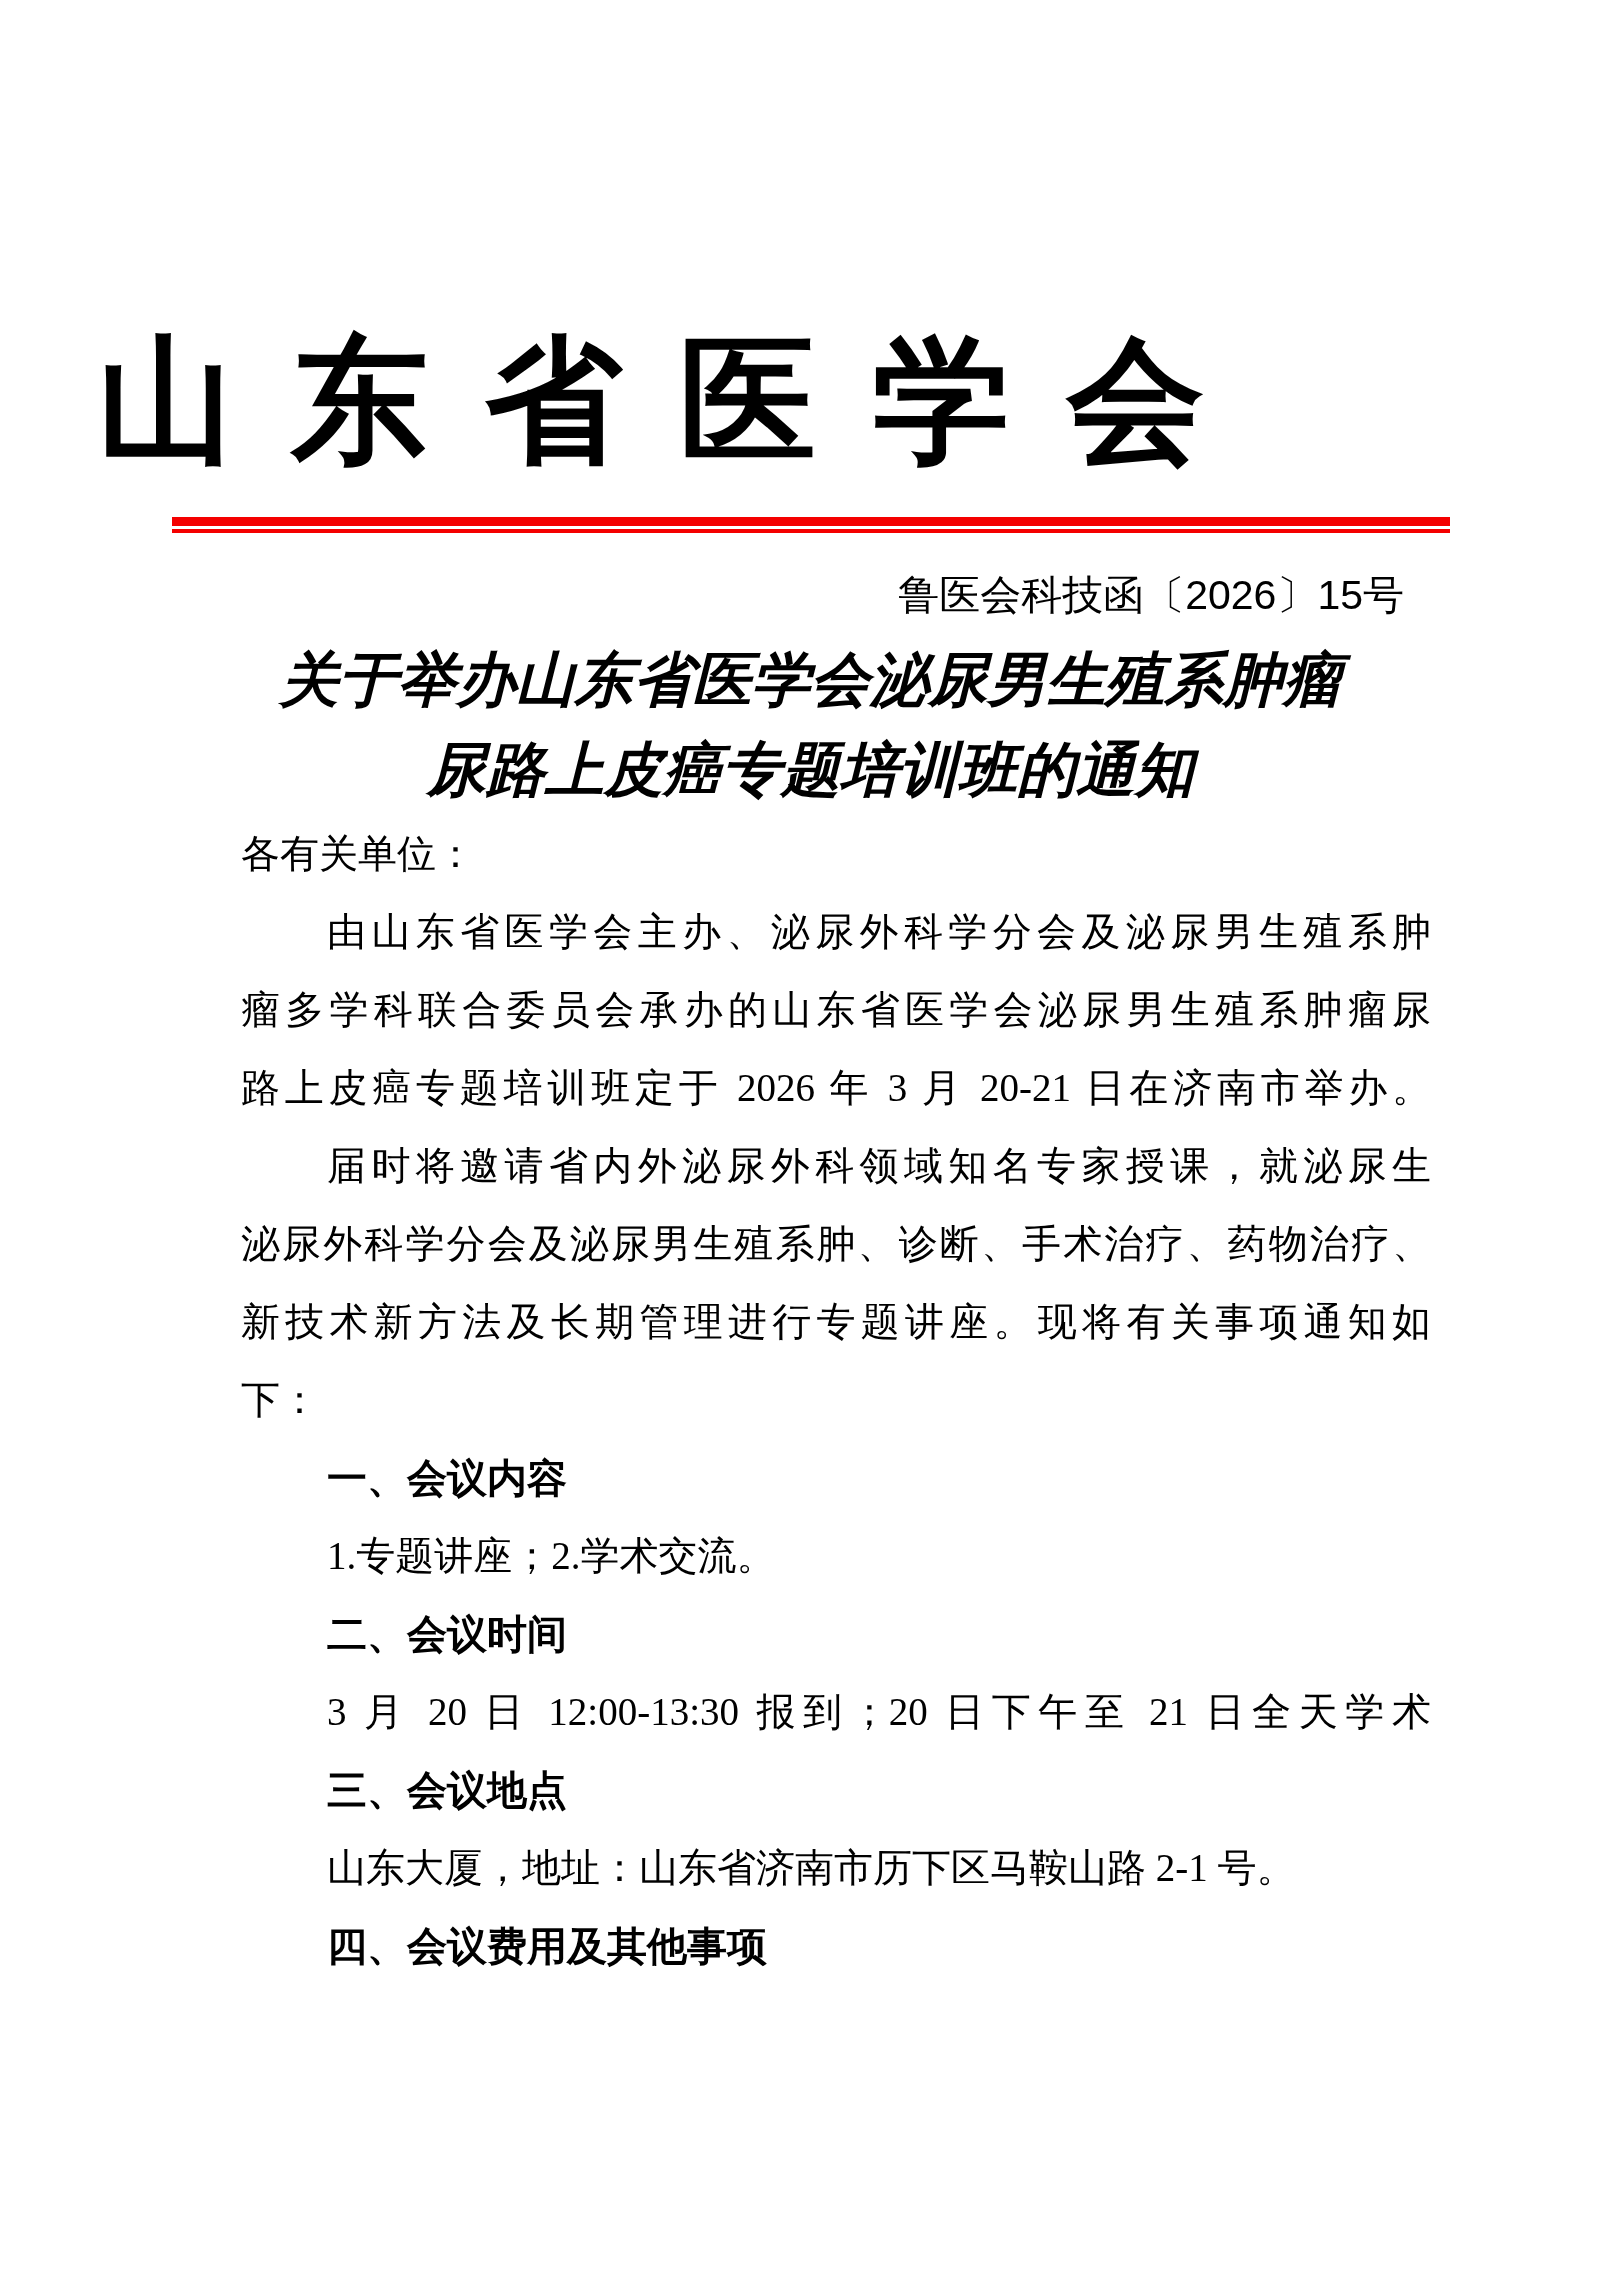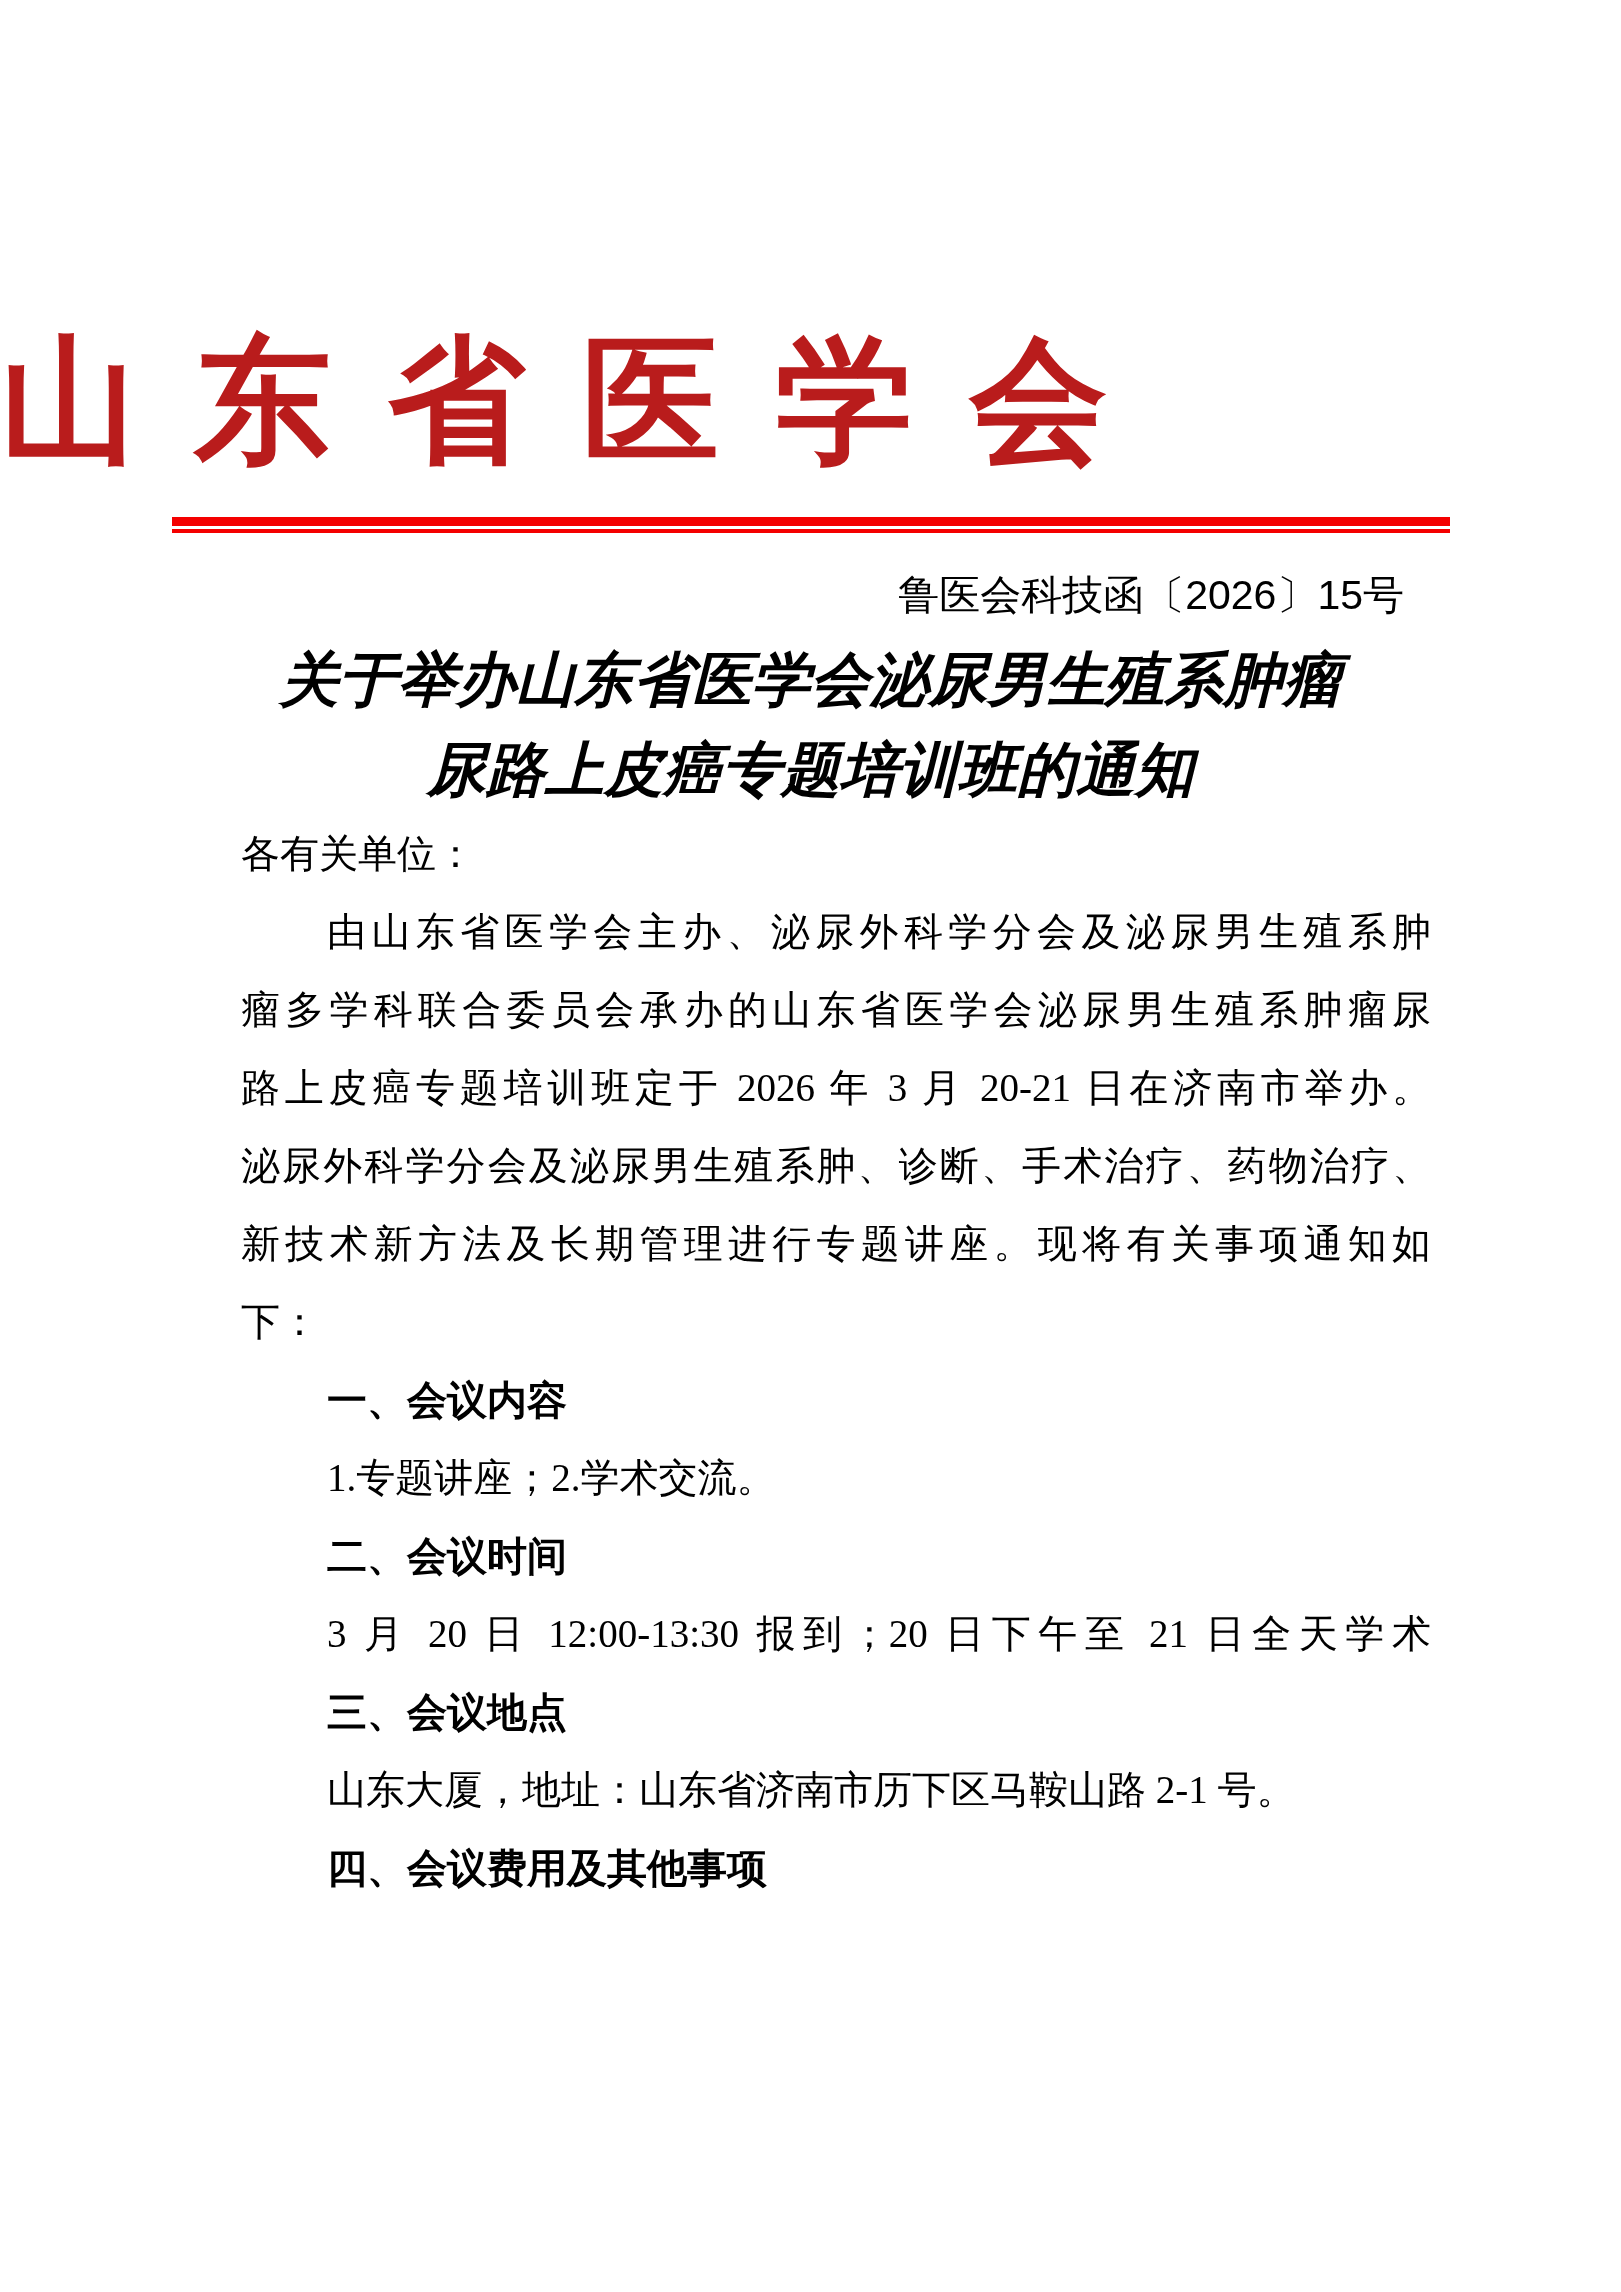--- a/index.html
+++ b/index.html
@@ -7,26 +7,27 @@
     position:relative;
     width:1621px;height:2293px;
     background:#ffffff;
     overflow:hidden;
     font-family:"Liberation Serif","DejaVu Serif",serif;
     color:#000000;
   }
   .org-header{
     position:absolute;
     left:0;top:331px;width:1358px;
+    text-align:center;
     font-family:"Liberation Serif","DejaVu Serif",serif;
     font-weight:bold;
     font-size:137px;
     line-height:142px;
     letter-spacing:57px;
-    color:#b91c1c;
+    color:#000000;
     white-space:nowrap;
   }
   .header-divider{
     position:absolute;
     left:172px;top:517px;width:1278px;
   }
   .header-divider .thick{height:8.8px;background:#f40000;}
   .header-divider .gap{height:2.9px;background:#ffffff;}
   .header-divider .thin{height:3.9px;background:#f40000;}
   .doc-number{
@@ -91,20 +92,21 @@
   <div class="doc-title">
     <div>关于举办山东省医学会泌尿男生殖系肿瘤</div>
     <div>尿路上皮癌专题培训班的通知</div>
   </div>
 
   <div class="body-block">
     <div class="body-line">各有关单位：</div>
     <div class="body-line indent justify">由山东省医学会主办、泌尿外科学分会及泌尿男生殖系肿</div>
     <div class="body-line justify">瘤多学科联合委员会承办的山东省医学会泌尿男生殖系肿瘤尿</div>
     <div class="body-line justify">路上皮癌专题培训班定于 2026 年 3 月 20-21 日在济南市举办。</div>
+    <div class="body-line indent justify">届时将邀请省内外泌尿外科领域知名专家授课，就泌尿生</div>
     <div class="body-line justify">泌尿外科学分会及泌尿男生殖系肿、诊断、手术治疗、药物治疗、</div>
     <div class="body-line justify">新技术新方法及长期管理进行专题讲座。现将有关事项通知如</div>
     <div class="body-line">下：</div>
     <div class="body-line heading">一、会议内容</div>
     <div class="body-line indent">1.专题讲座；2.学术交流。</div>
     <div class="body-line heading">二、会议时间</div>
     <div class="body-line indent justify">3 月 20 日 12:00-13:30 报到；20 日下午至 21 日全天学术</div>
     <div class="body-line heading">三、会议地点</div>
     <div class="body-line indent">山东大厦，地址：山东省济南市历下区马鞍山路 2-1 号。</div>
     <div class="body-line heading">四、会议费用及其他事项</div>

